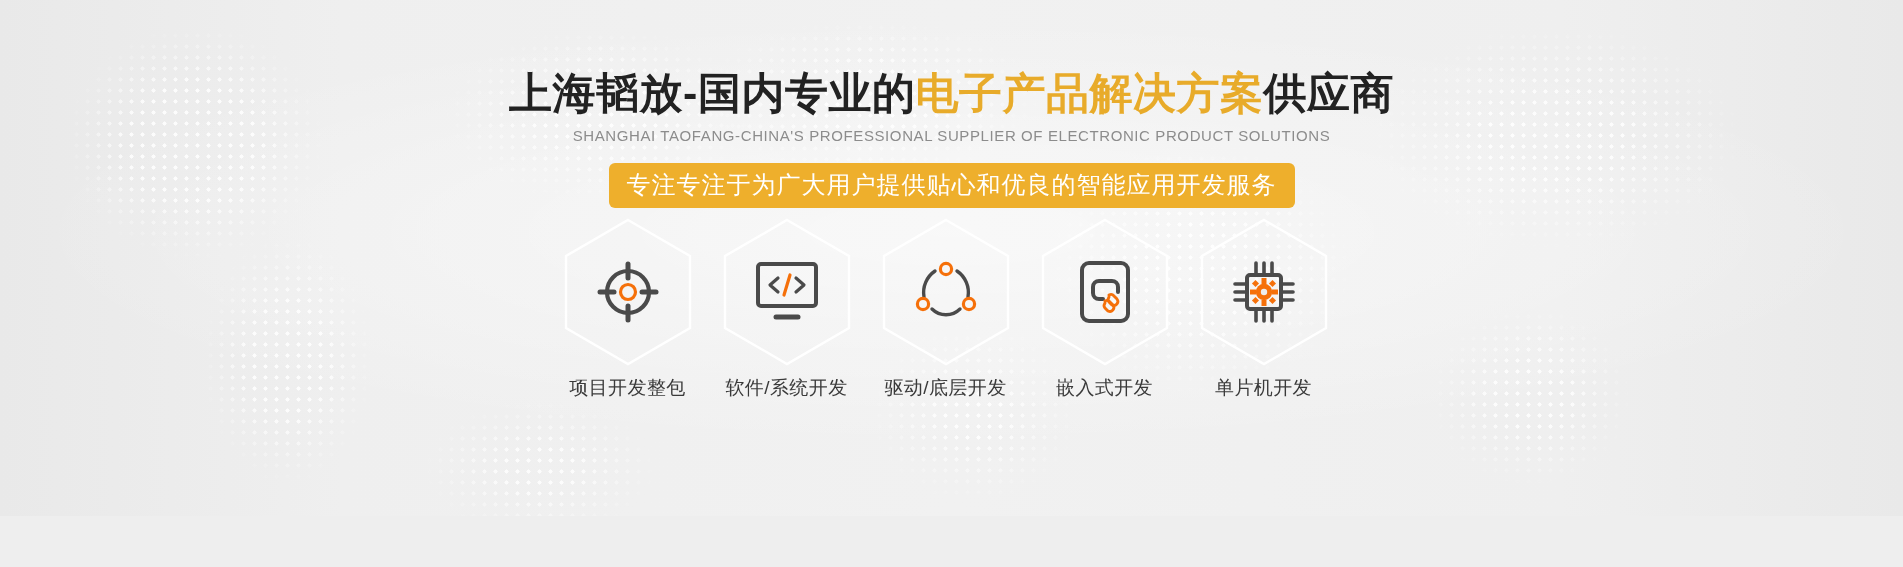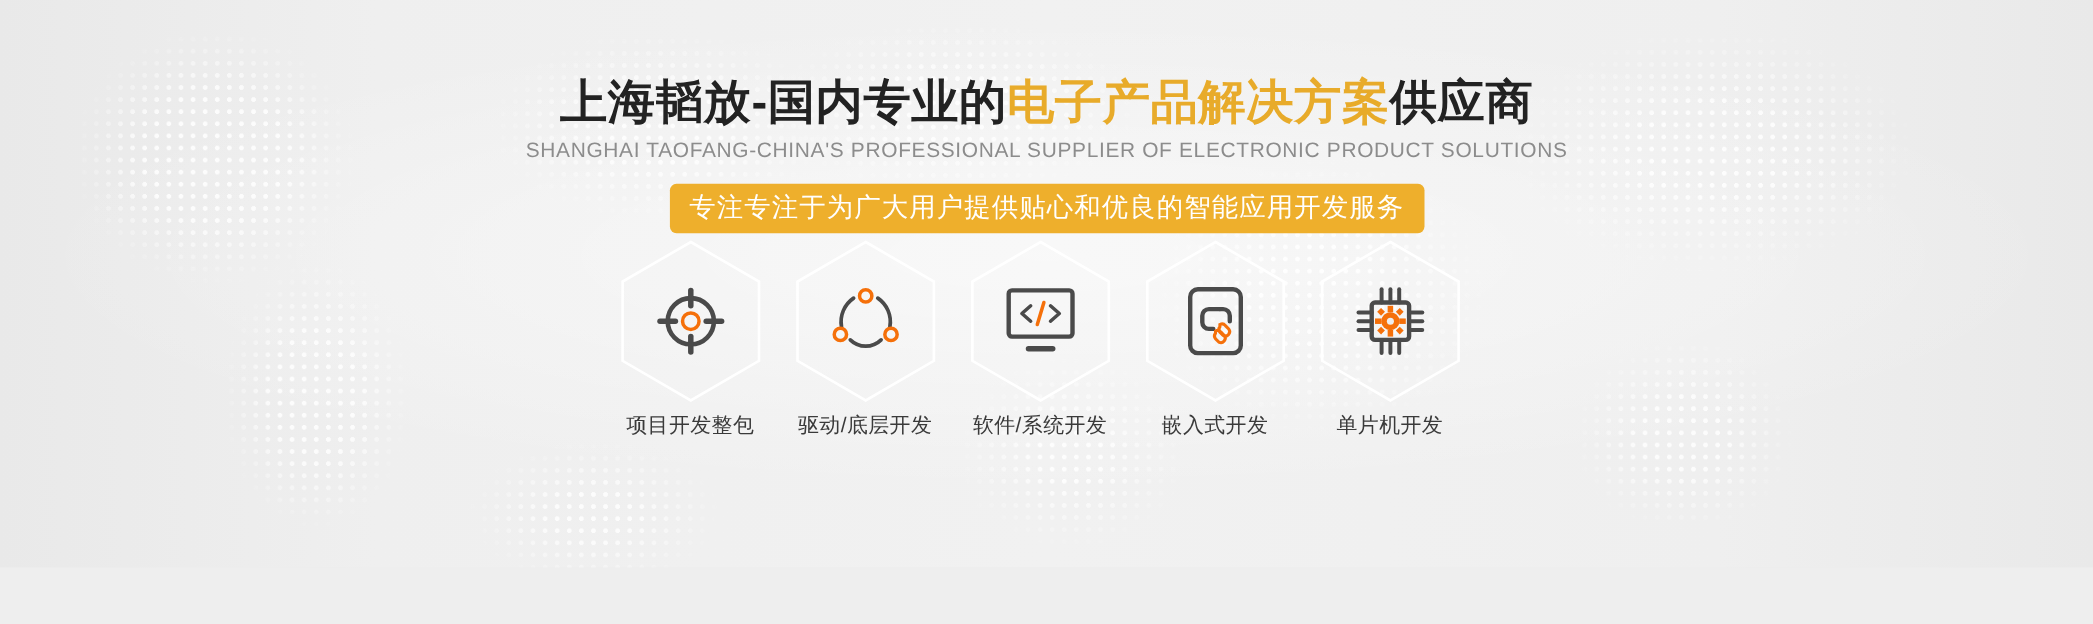--- a/index.html
+++ b/index.html
@@ -89,21 +89,21 @@
     letter-spacing: 0.5px;
     line-height: 1;
     color: #222222;
     white-space: nowrap;
     margin: 0;
   }
   .headline .hl-accent { color: #e8ab2a; }
 
   .subhead {
     margin: 13px 0 0 0;
-    font-size: 19px;
+    font-size: 15px;
     letter-spacing: 0.6px;
     color: #8c8c8c;
     font-weight: 400;
     white-space: nowrap;
     line-height: 1;
   }
 
   .tagline-row {
     margin-top: 20px;
     display: flex;
@@ -218,49 +218,49 @@
       <div class="feature-label">项目开发整包</div>
     </div>
 
 
     <div class="feature">
       <div class="hex">
         <svg class="hex-outline" viewBox="0 0 130 148">
           <polygon points="65,2 127,38 127,110 65,146 3,110 3,38" fill="none" stroke="#ffffff" stroke-width="2.4"></polygon>
         </svg>
         <div class="icon-holder">
+          <svg width="66" height="62" viewBox="0 0 66 62">
+            <rect x="4" y="3" width="58" height="42" rx="3" ry="3" fill="none" stroke="#4a4a4a" stroke-width="4"></rect>
+            <line x1="22" y1="56" x2="44" y2="56" stroke="#4a4a4a" stroke-width="5" stroke-linecap="round"></line>
+            <polyline points="24,17 16,24 24,31" fill="none" stroke="#4a4a4a" stroke-width="3.2" stroke-linecap="round" stroke-linejoin="round"></polyline>
+            <polyline points="42,17 50,24 42,31" fill="none" stroke="#4a4a4a" stroke-width="3.2" stroke-linecap="round" stroke-linejoin="round"></polyline>
+            <line x1="36" y1="14" x2="30" y2="34" stroke="#f5700a" stroke-width="3.2" stroke-linecap="round"></line>
+          </svg>
+        </div>
+      </div>
+      <div class="feature-label">软件/系统开发</div>
+    </div>
+
+    <div class="feature">
+      <div class="hex">
+        <svg class="hex-outline" viewBox="0 0 130 148">
+          <polygon points="65,2 127,38 127,110 65,146 3,110 3,38" fill="none" stroke="#ffffff" stroke-width="2.4"></polygon>
+        </svg>
+        <div class="icon-holder">
           <svg width="62" height="62" viewBox="0 0 62 62">
             <path d="M20 10 A26 26 0 0 0 9 36" fill="none" stroke="#4a4a4a" stroke-width="3.4" stroke-linecap="round"></path>
             <path d="M42 10 A26 26 0 0 1 53 36" fill="none" stroke="#4a4a4a" stroke-width="3.4" stroke-linecap="round"></path>
             <path d="M17 48 A20 20 0 0 0 45 48" fill="none" stroke="#4a4a4a" stroke-width="3.4" stroke-linecap="round"></path>
             <circle cx="31" cy="8" r="5.6" fill="none" stroke="#f5700a" stroke-width="3.2"></circle>
             <circle cx="8" cy="43" r="5.6" fill="none" stroke="#f5700a" stroke-width="3.2"></circle>
             <circle cx="54" cy="43" r="5.6" fill="none" stroke="#f5700a" stroke-width="3.2"></circle>
           </svg>
         </div>
       </div>
       <div class="feature-label">驱动/底层开发</div>
-    </div>
-
-    <div class="feature">
-      <div class="hex">
-        <svg class="hex-outline" viewBox="0 0 130 148">
-          <polygon points="65,2 127,38 127,110 65,146 3,110 3,38" fill="none" stroke="#ffffff" stroke-width="2.4"></polygon>
-        </svg>
-        <div class="icon-holder">
-          <svg width="66" height="62" viewBox="0 0 66 62">
-            <rect x="4" y="3" width="58" height="42" rx="3" ry="3" fill="none" stroke="#4a4a4a" stroke-width="4"></rect>
-            <line x1="22" y1="56" x2="44" y2="56" stroke="#4a4a4a" stroke-width="5" stroke-linecap="round"></line>
-            <polyline points="24,17 16,24 24,31" fill="none" stroke="#4a4a4a" stroke-width="3.2" stroke-linecap="round" stroke-linejoin="round"></polyline>
-            <polyline points="42,17 50,24 42,31" fill="none" stroke="#4a4a4a" stroke-width="3.2" stroke-linecap="round" stroke-linejoin="round"></polyline>
-            <line x1="36" y1="14" x2="30" y2="34" stroke="#f5700a" stroke-width="3.2" stroke-linecap="round"></line>
-          </svg>
-        </div>
-      </div>
-      <div class="feature-label">软件/系统开发</div>
     </div>
 
     <div class="feature">
       <div class="hex">
         <svg class="hex-outline" viewBox="0 0 130 148">
           <polygon points="65,2 127,38 127,110 65,146 3,110 3,38" fill="none" stroke="#ffffff" stroke-width="2.4"></polygon>
         </svg>
         <div class="icon-holder">
           <svg width="58" height="64" viewBox="0 0 58 64">
             <rect x="6" y="3" width="46" height="58" rx="7" ry="7" fill="none" stroke="#4a4a4a" stroke-width="4"></rect>

